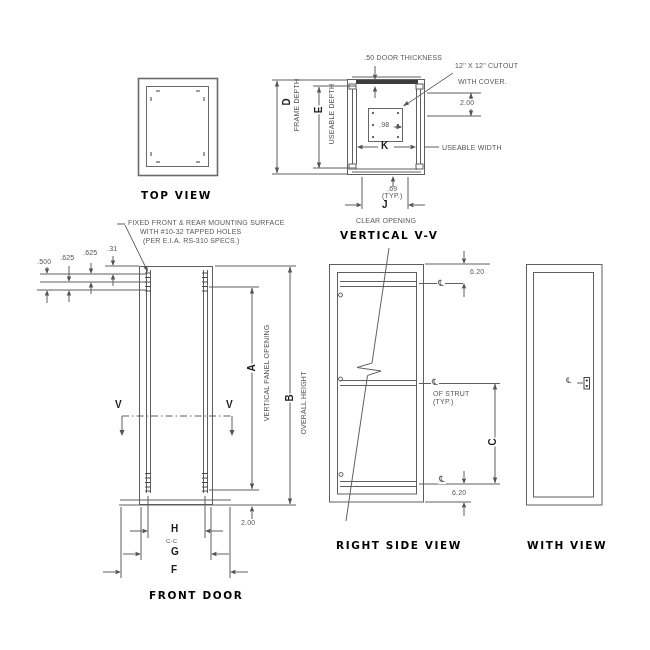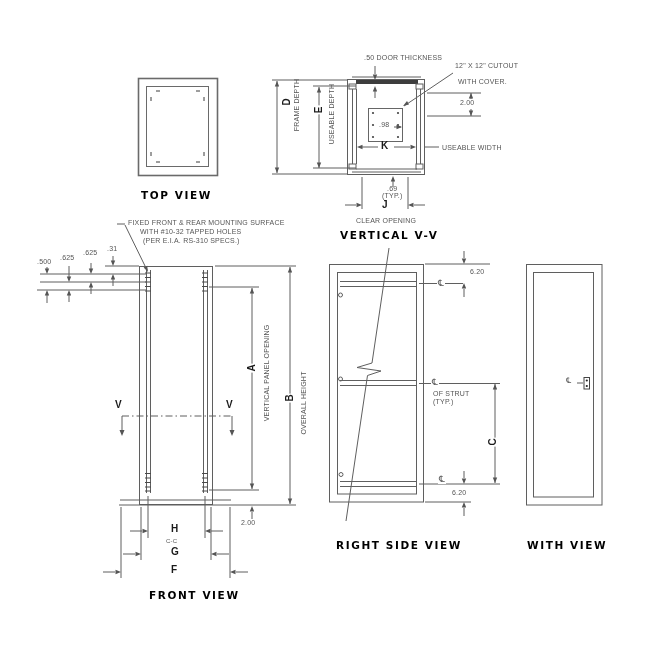--- a/index.html
+++ b/index.html
@@ -134,21 +134,21 @@
       <rect x="533.5" y="272.5" width="60" height="224.5"></rect>
       <path d="M577,383H583"></path>
       <rect x="584" y="377.5" width="5.5" height="11.5" stroke="#444"></rect>
       <circle cx="586.8" cy="380.5" r="1.1" fill="#222" stroke="none"></circle>
       <circle cx="586.8" cy="386" r="1.1" fill="#222" stroke="none"></circle>
     </g>
   </svg>
 
   <div class="title" style="left:141px;top:190px">TOP VIEW</div>
   <div class="title" style="left:340px;top:230px">VERTICAL V-V</div>
-  <div class="title" style="left:149px;top:590px">FRONT VIEW</div>
+  <div class="title" style="left:149px;top:590px">FRONT DOOR</div>
   <div class="title" style="left:336px;top:540px">RIGHT SIDE VIEW</div>
   <div class="title" style="left:527px;top:540px">WITH VIEW</div>
 
   <div class="lbl" style="left:364px;top:54px">.50 DOOR THICKNESS</div>
   <div class="lbl" style="left:455px;top:62px">12" X 12" CUTOUT</div>
   <div class="lbl" style="left:458px;top:78px">WITH COVER.</div>
   <div class="lbl wbg" style="left:459px;top:99px">2.00</div>
   <div class="lbl wbg" style="left:378px;top:121px">.98</div>
   <div class="big" style="left:381px;top:141px">K</div>
   <div class="lbl" style="left:442px;top:144px">USEABLE WIDTH</div>

